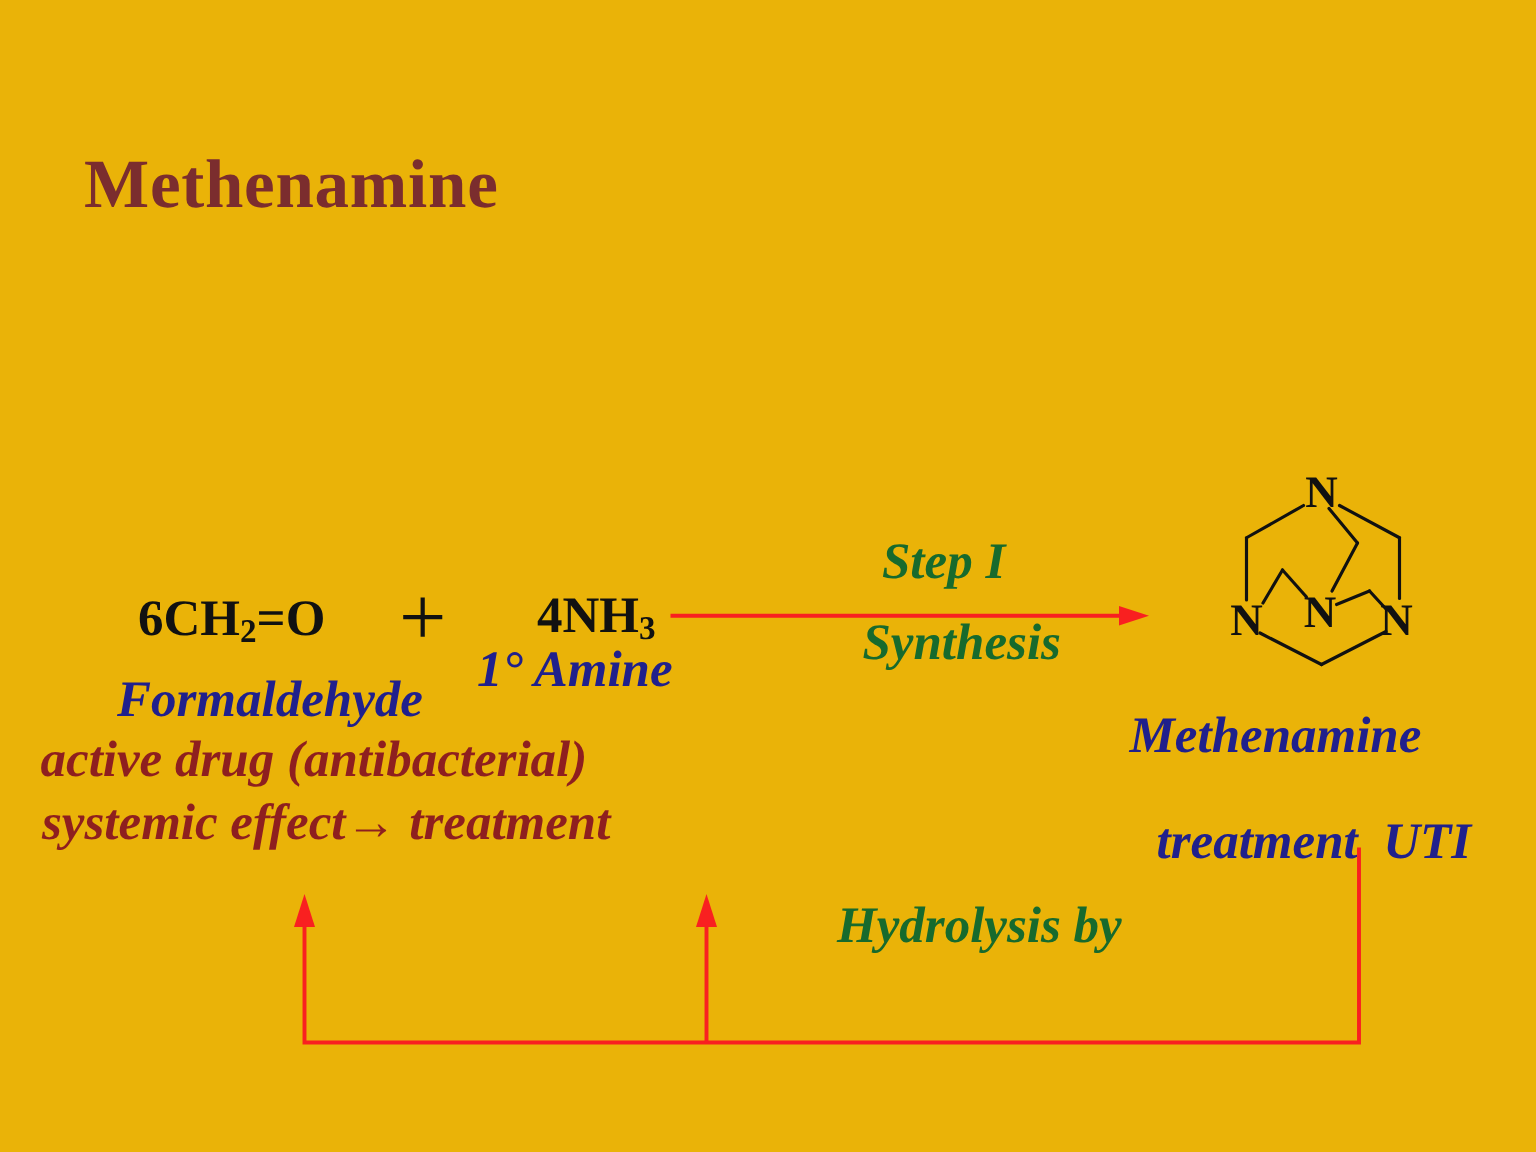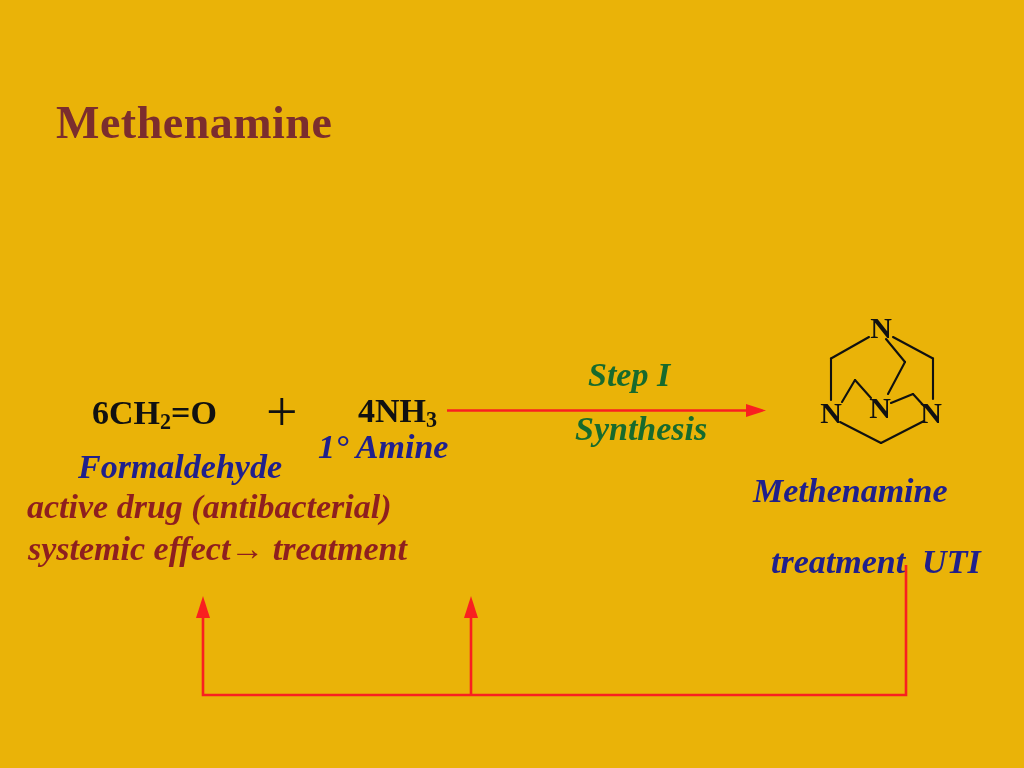--- a/index.html
+++ b/index.html
@@ -44,20 +44,21 @@
   <div class="t body34 navy" style="left:78px; top:450px;">Formaldehyde</div>
   <div class="t body34 dred" style="left:27px; top:490px;">active drug (antibacterial)</div>
   <div class="t body34 dred" style="left:28px; top:532px;">systemic effect→ treatment</div>
 
   <div class="t body34 green" style="left:588px; top:358px;">Step I</div>
   <div class="t body34 green" style="left:575px; top:412px;">Synthesis</div>
 
   <div class="t body34 navy" style="left:753px; top:474px;">Methenamine</div>
   <div class="t body34 navy" style="left:771px; top:513px;margin-top:32px;">treatment  UTI</div>
 
+  <div class="t body34 green" style="left:558px; top:601px;">Hydrolysis by</div>
 
   <svg class="overlay" viewBox="0 0 1024 768">
 
     <g>
       <line class="red-stroke" x1="447" y1="410.5" x2="749" y2="410.5"></line>
       <polygon class="red-fill" points="766,410.5 746,404 746,417"></polygon>
     </g>
 
     <g>
       <polyline class="red-stroke" points="906,565 906,695 203,695 203,607"></polyline>

